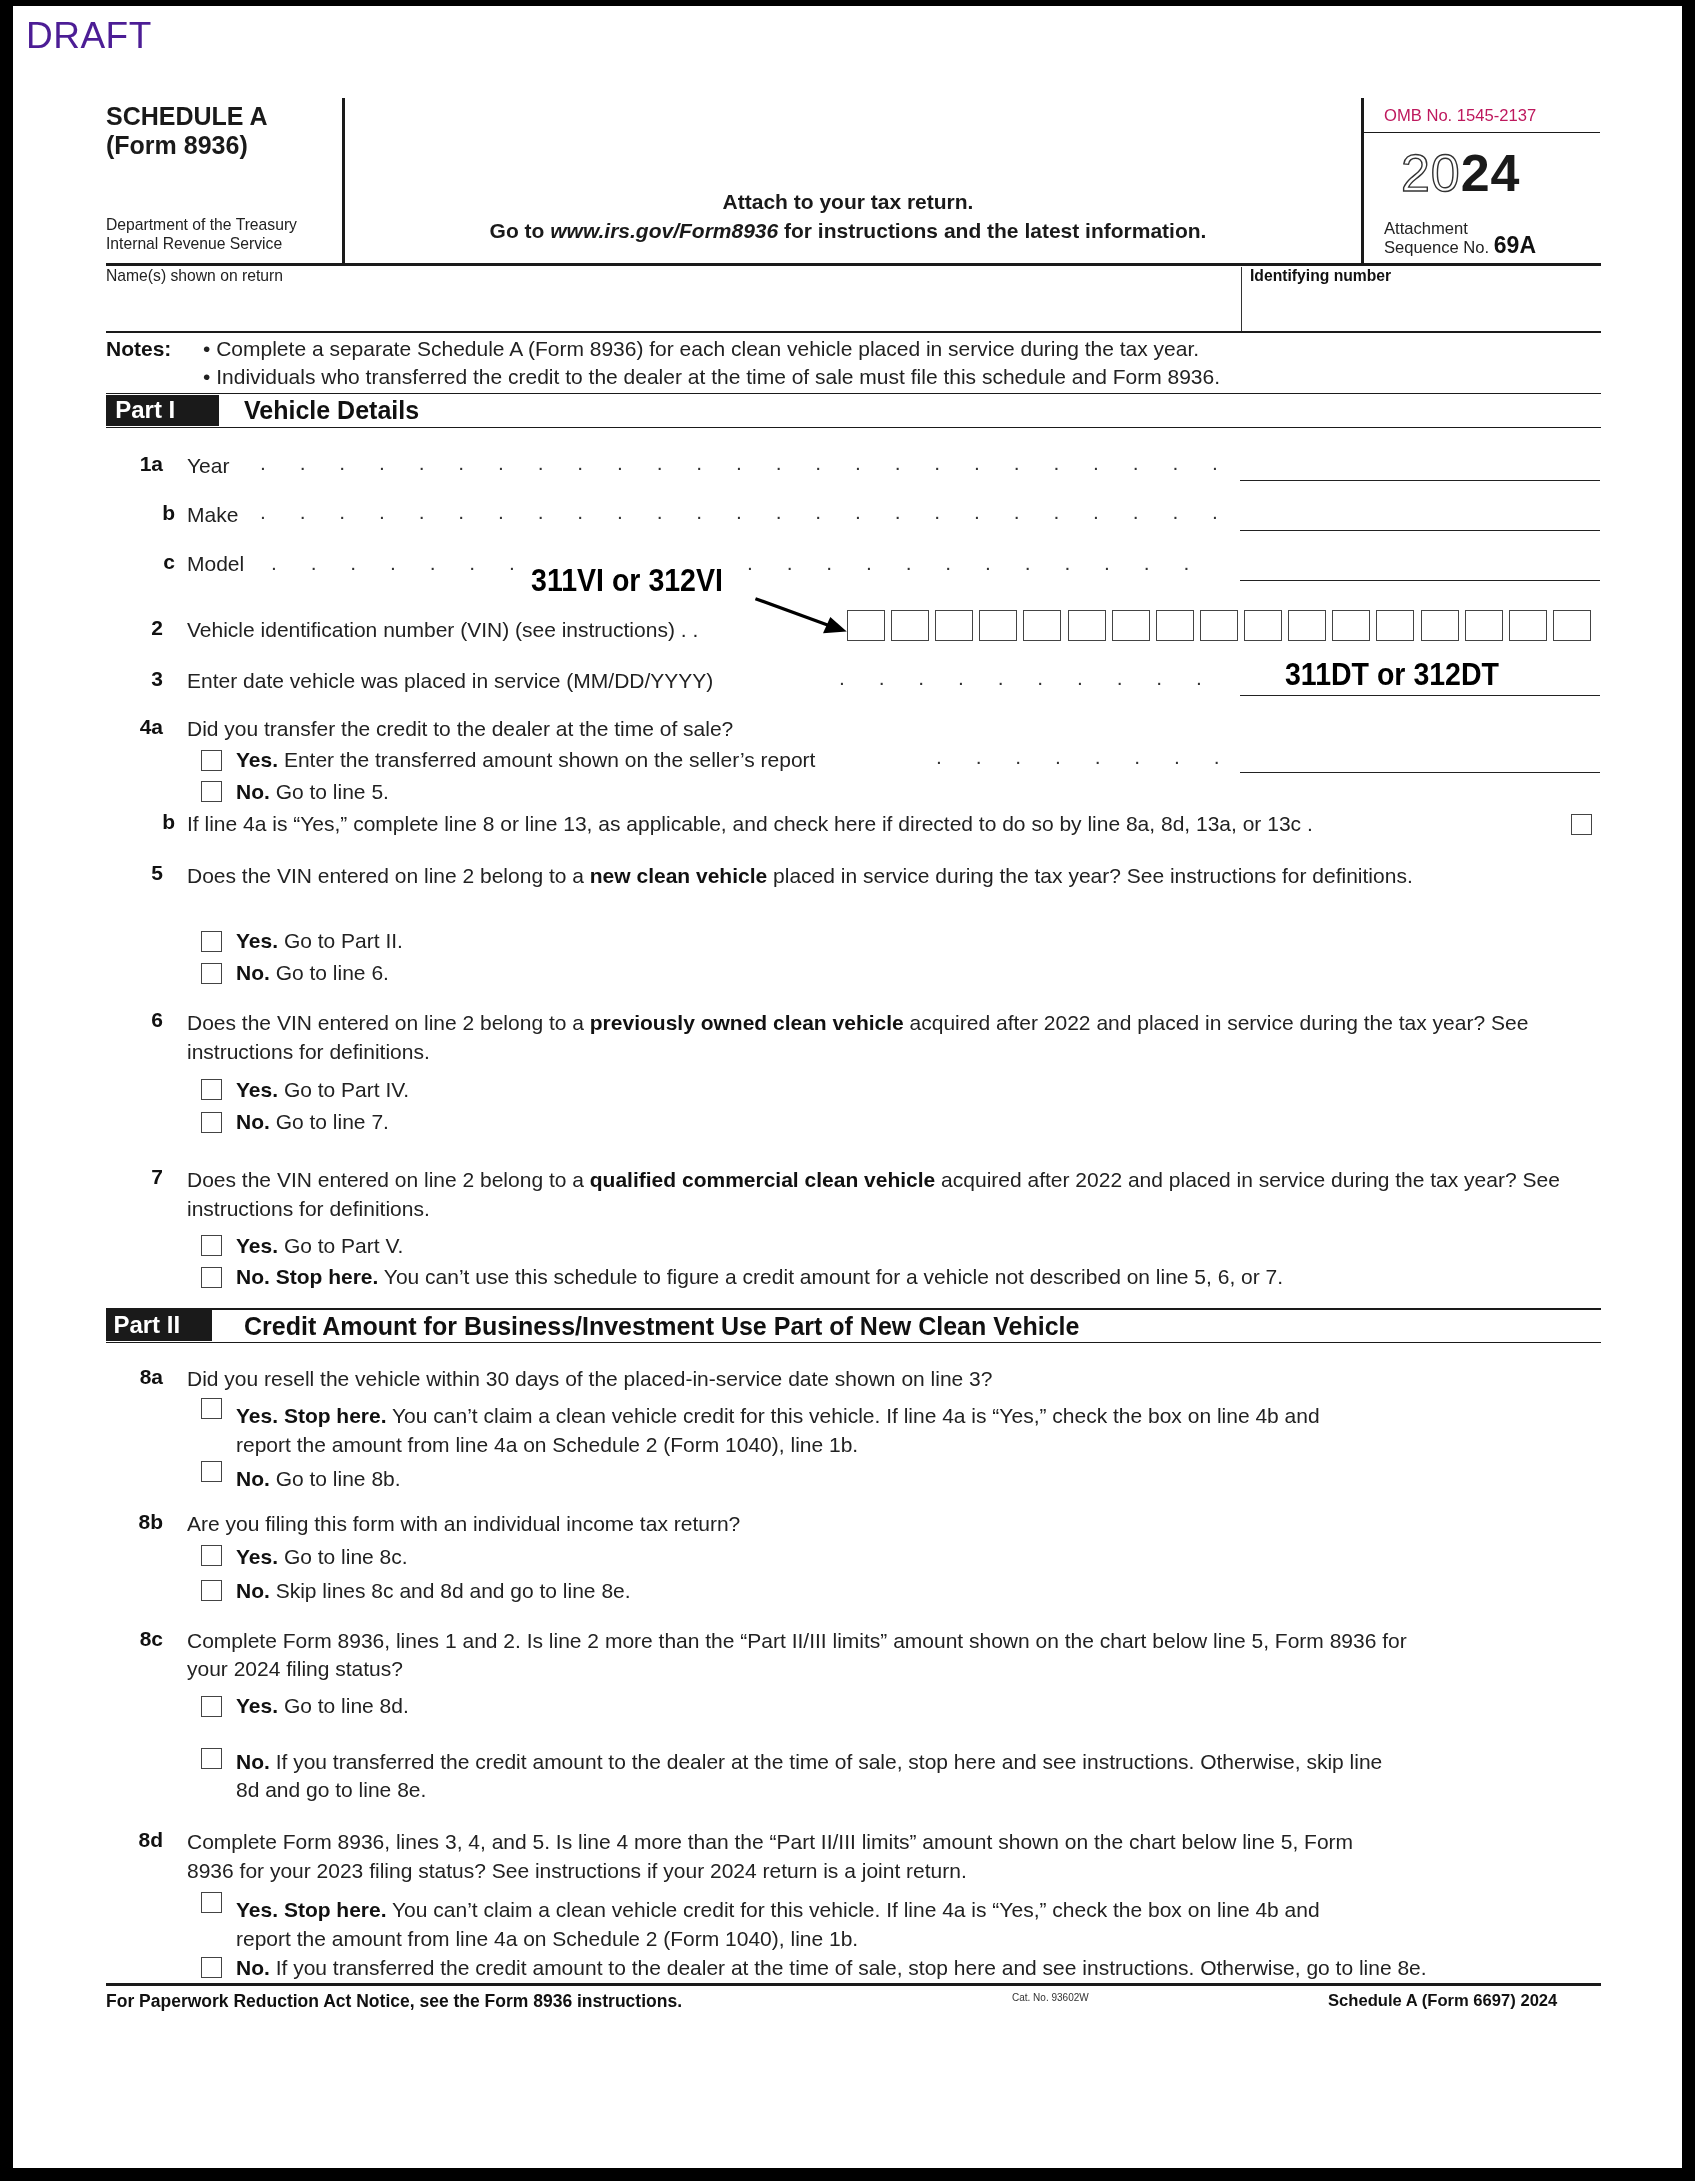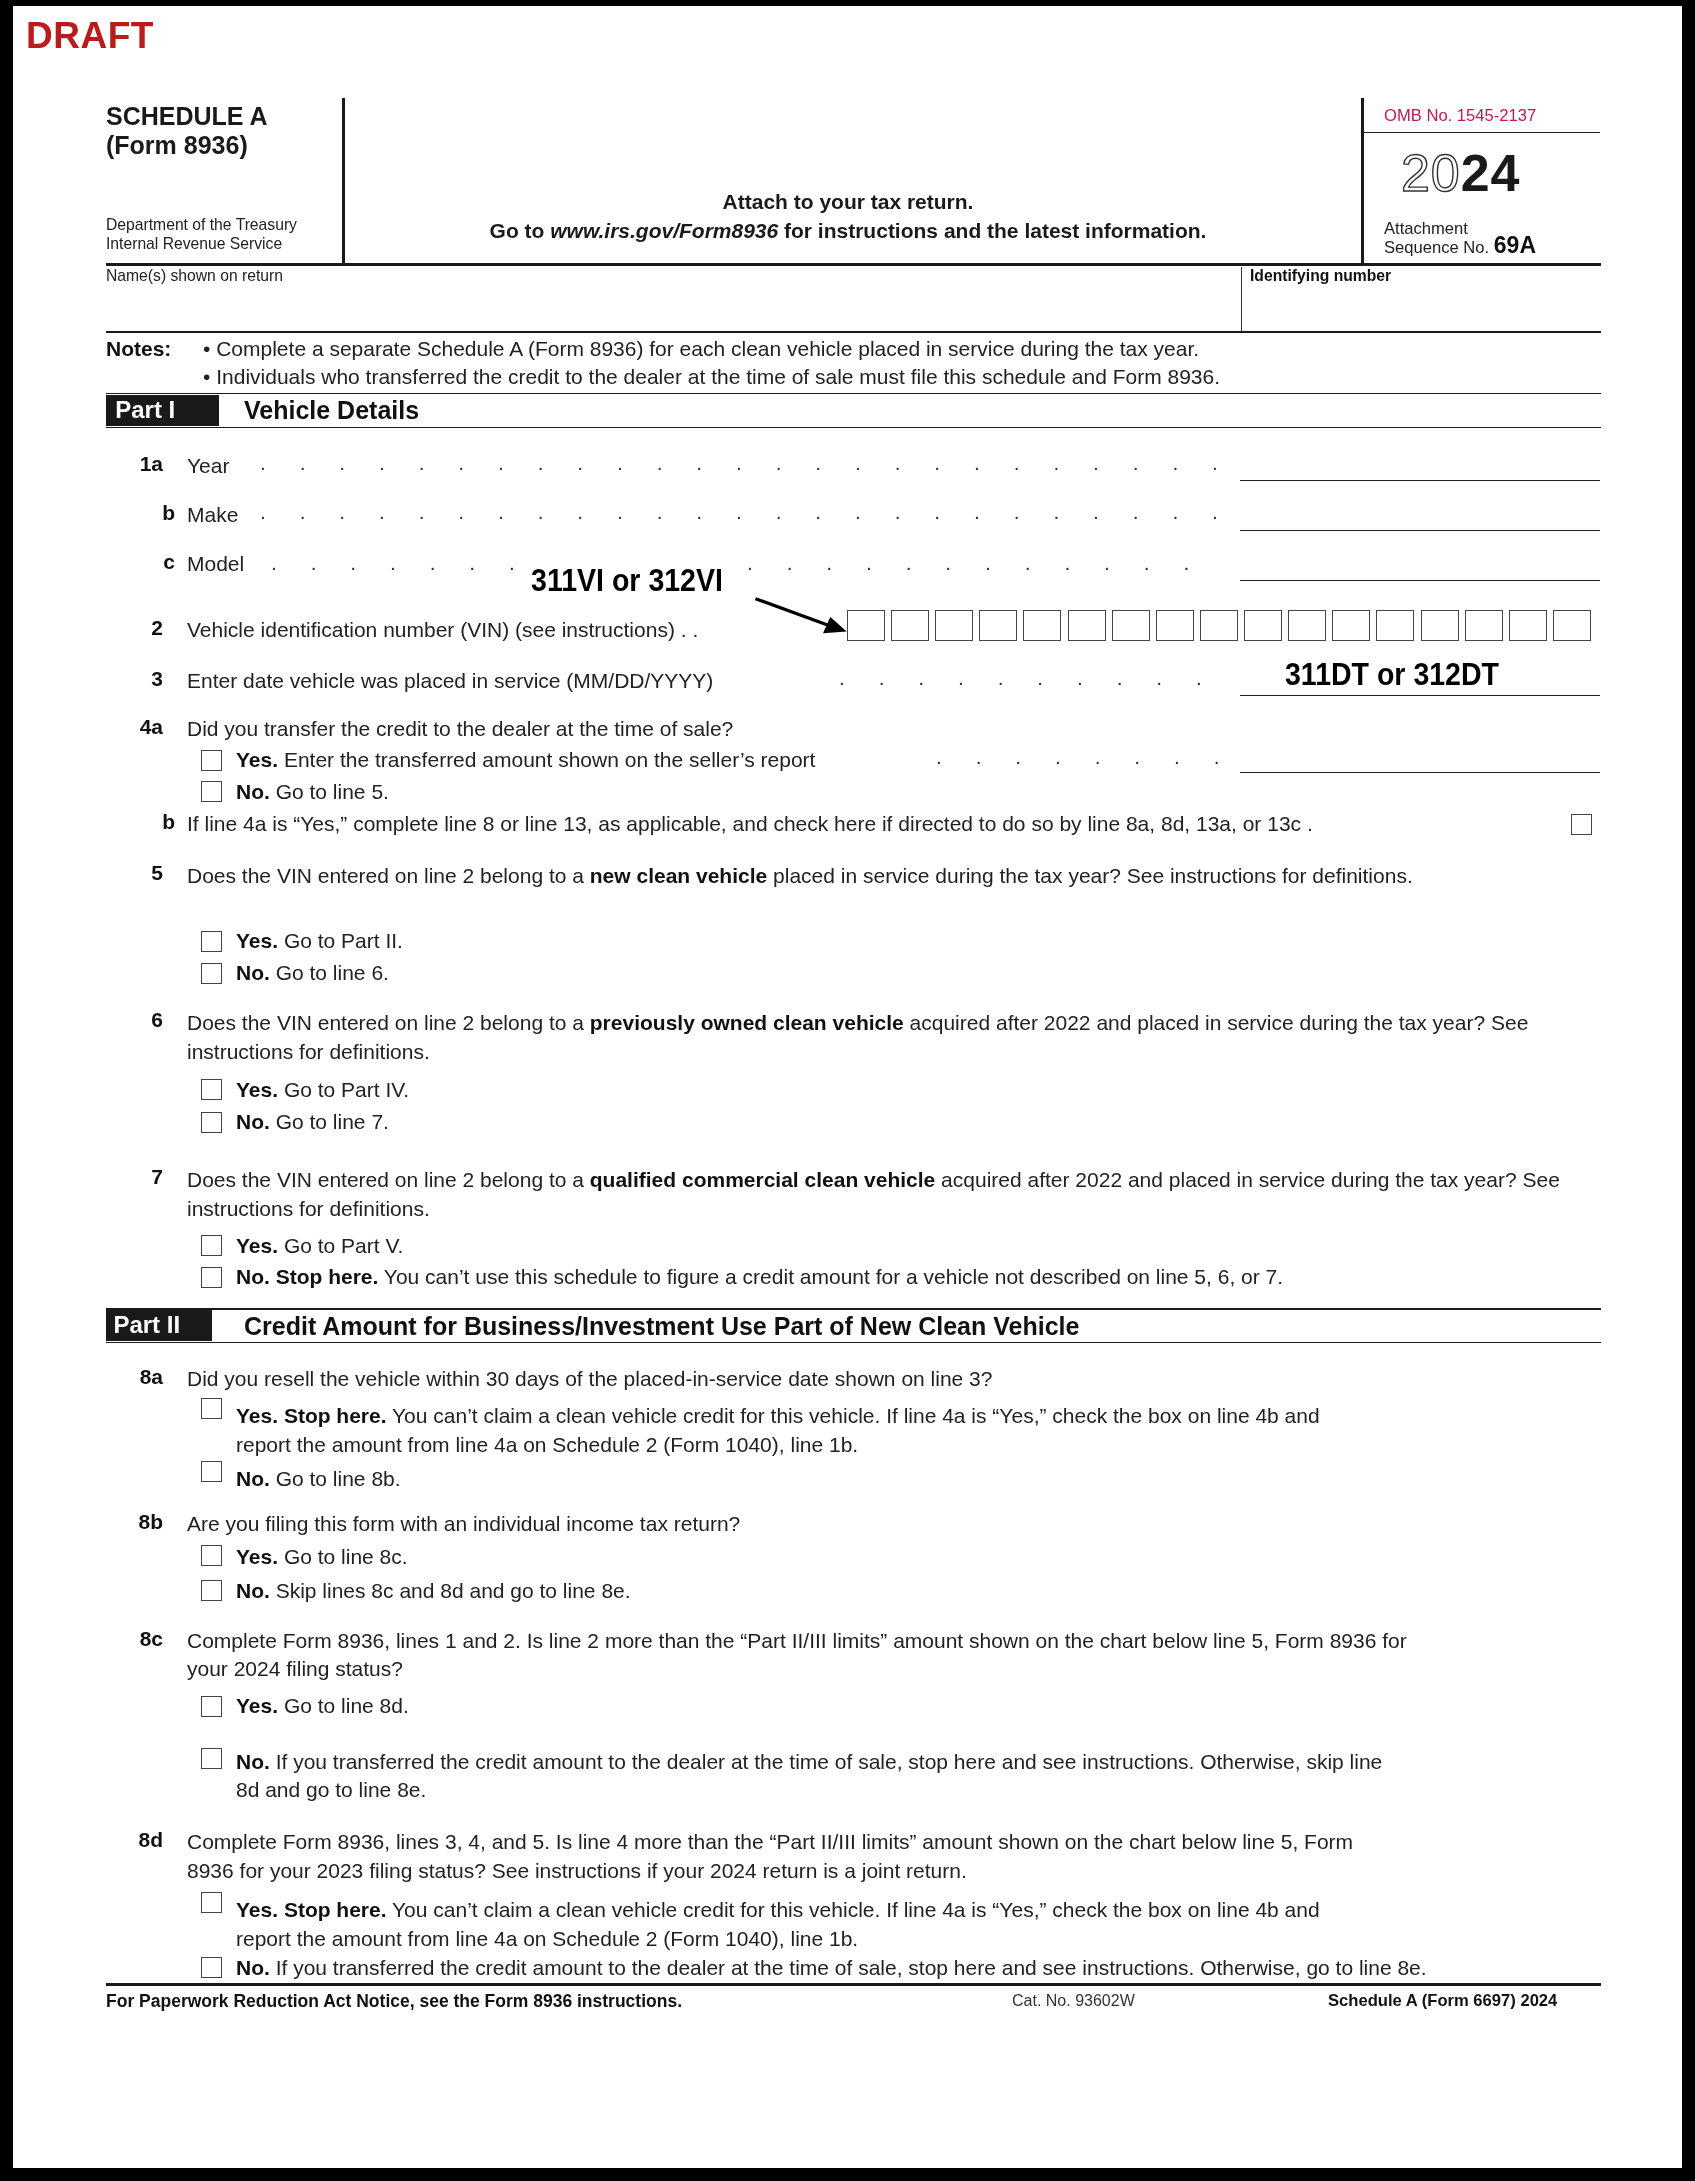--- a/index.html
+++ b/index.html
@@ -1,20 +1,20 @@
 <!DOCTYPE html>
 <html style="font-size:14.8px"><head>
 <meta charset="utf-8">
 <style>
   * { box-sizing: border-box; margin: 0; padding: 0; }
   html, body { width: 1695px; height: 2182px; background: #000; }
   body { font-family: "Liberation Sans", sans-serif; color: #1a1a1a; position: relative; overflow: hidden; }
   .page { position: absolute; left: 13px; top: 5.5px; width: 1669px; height: 2162px; background: #fff; }
   .abs { position: absolute; }
-  .draft { left: 13px; top: 9.2px; font-size: 37px; font-weight: bold; color: #b91c1c; letter-spacing: 0.5px; text-align: center; }
+  .draft { left: 13px; top: 9.2px; font-size: 37px; font-weight: normal; color: #4c1d95; letter-spacing: 0.5px; text-align: center; }
 
   
   .hdr-left-title { left: 93px; top: 96px; font-size: 25px; font-weight: bold; line-height: 29.5px; }
   .hdr-dept { left: 93px; top: 209px; font-size: 15.7px; line-height: 19.4px; color: #222; }
   .vline-thick { background: #1a1a1a; width: 2.8px; }
   .hline-thick { background: #1a1a1a; height: 3.7px; }
   .hline { background: #1a1a1a; height: 1.4px; }
   .hdr-center { left: 332px; top: 181px; width: 1006px; text-align: center; font-size: 21px; font-weight: bold; line-height: 29px; }
   .hdr-center i { font-style: italic; }
   .omb { left: 1371px; top: 100px; font-size: 16.6px; color: #be185d; }
@@ -31,21 +31,21 @@
   .notes-label { font-weight: bold; color: #111; }
   .part-tab { background: #1a1a1a; color: #ffffff; font-weight: bold; font-size: 24px; padding: 1.8px 9.2px; height: 31px; line-height: 28px; }
   .part-title { font-weight: bold; font-size: 25px; color: #111; }
   .dots { font-size: 21px; letter-spacing: 14px; color: #333; white-space: nowrap; overflow: hidden; }
   .entry-line { height: 1.4px; background: #222; }
   .cb { width: 21px; height: 21px; border: 1.4px solid #444; background: #fff; }
   .handwrite { font-size: 31px; font-weight: bold; color: #000; font-family: "Liberation Sans", sans-serif; transform: scaleX(0.92); transform-origin: left; }
   .vin-box { position: absolute; top: 0; width: 38px; height: 31px; border: 1.4px solid #444; background: #fff; }
   .b { font-weight: bold; color: #111; }
   .footer { font-size: 17.5px; font-weight: bold; color: #111; }
-  .footer-cat { font-size: 16px; color: #333; }
+  .footer-cat { font-size: 10px; color: #333; }
 </style>
 </head>
 <body>
 
 <div class="page">
 
   <div class="abs draft">DRAFT</div>
 
   <div class="abs hdr-left-title">
     <div>SCHEDULE A</div>

